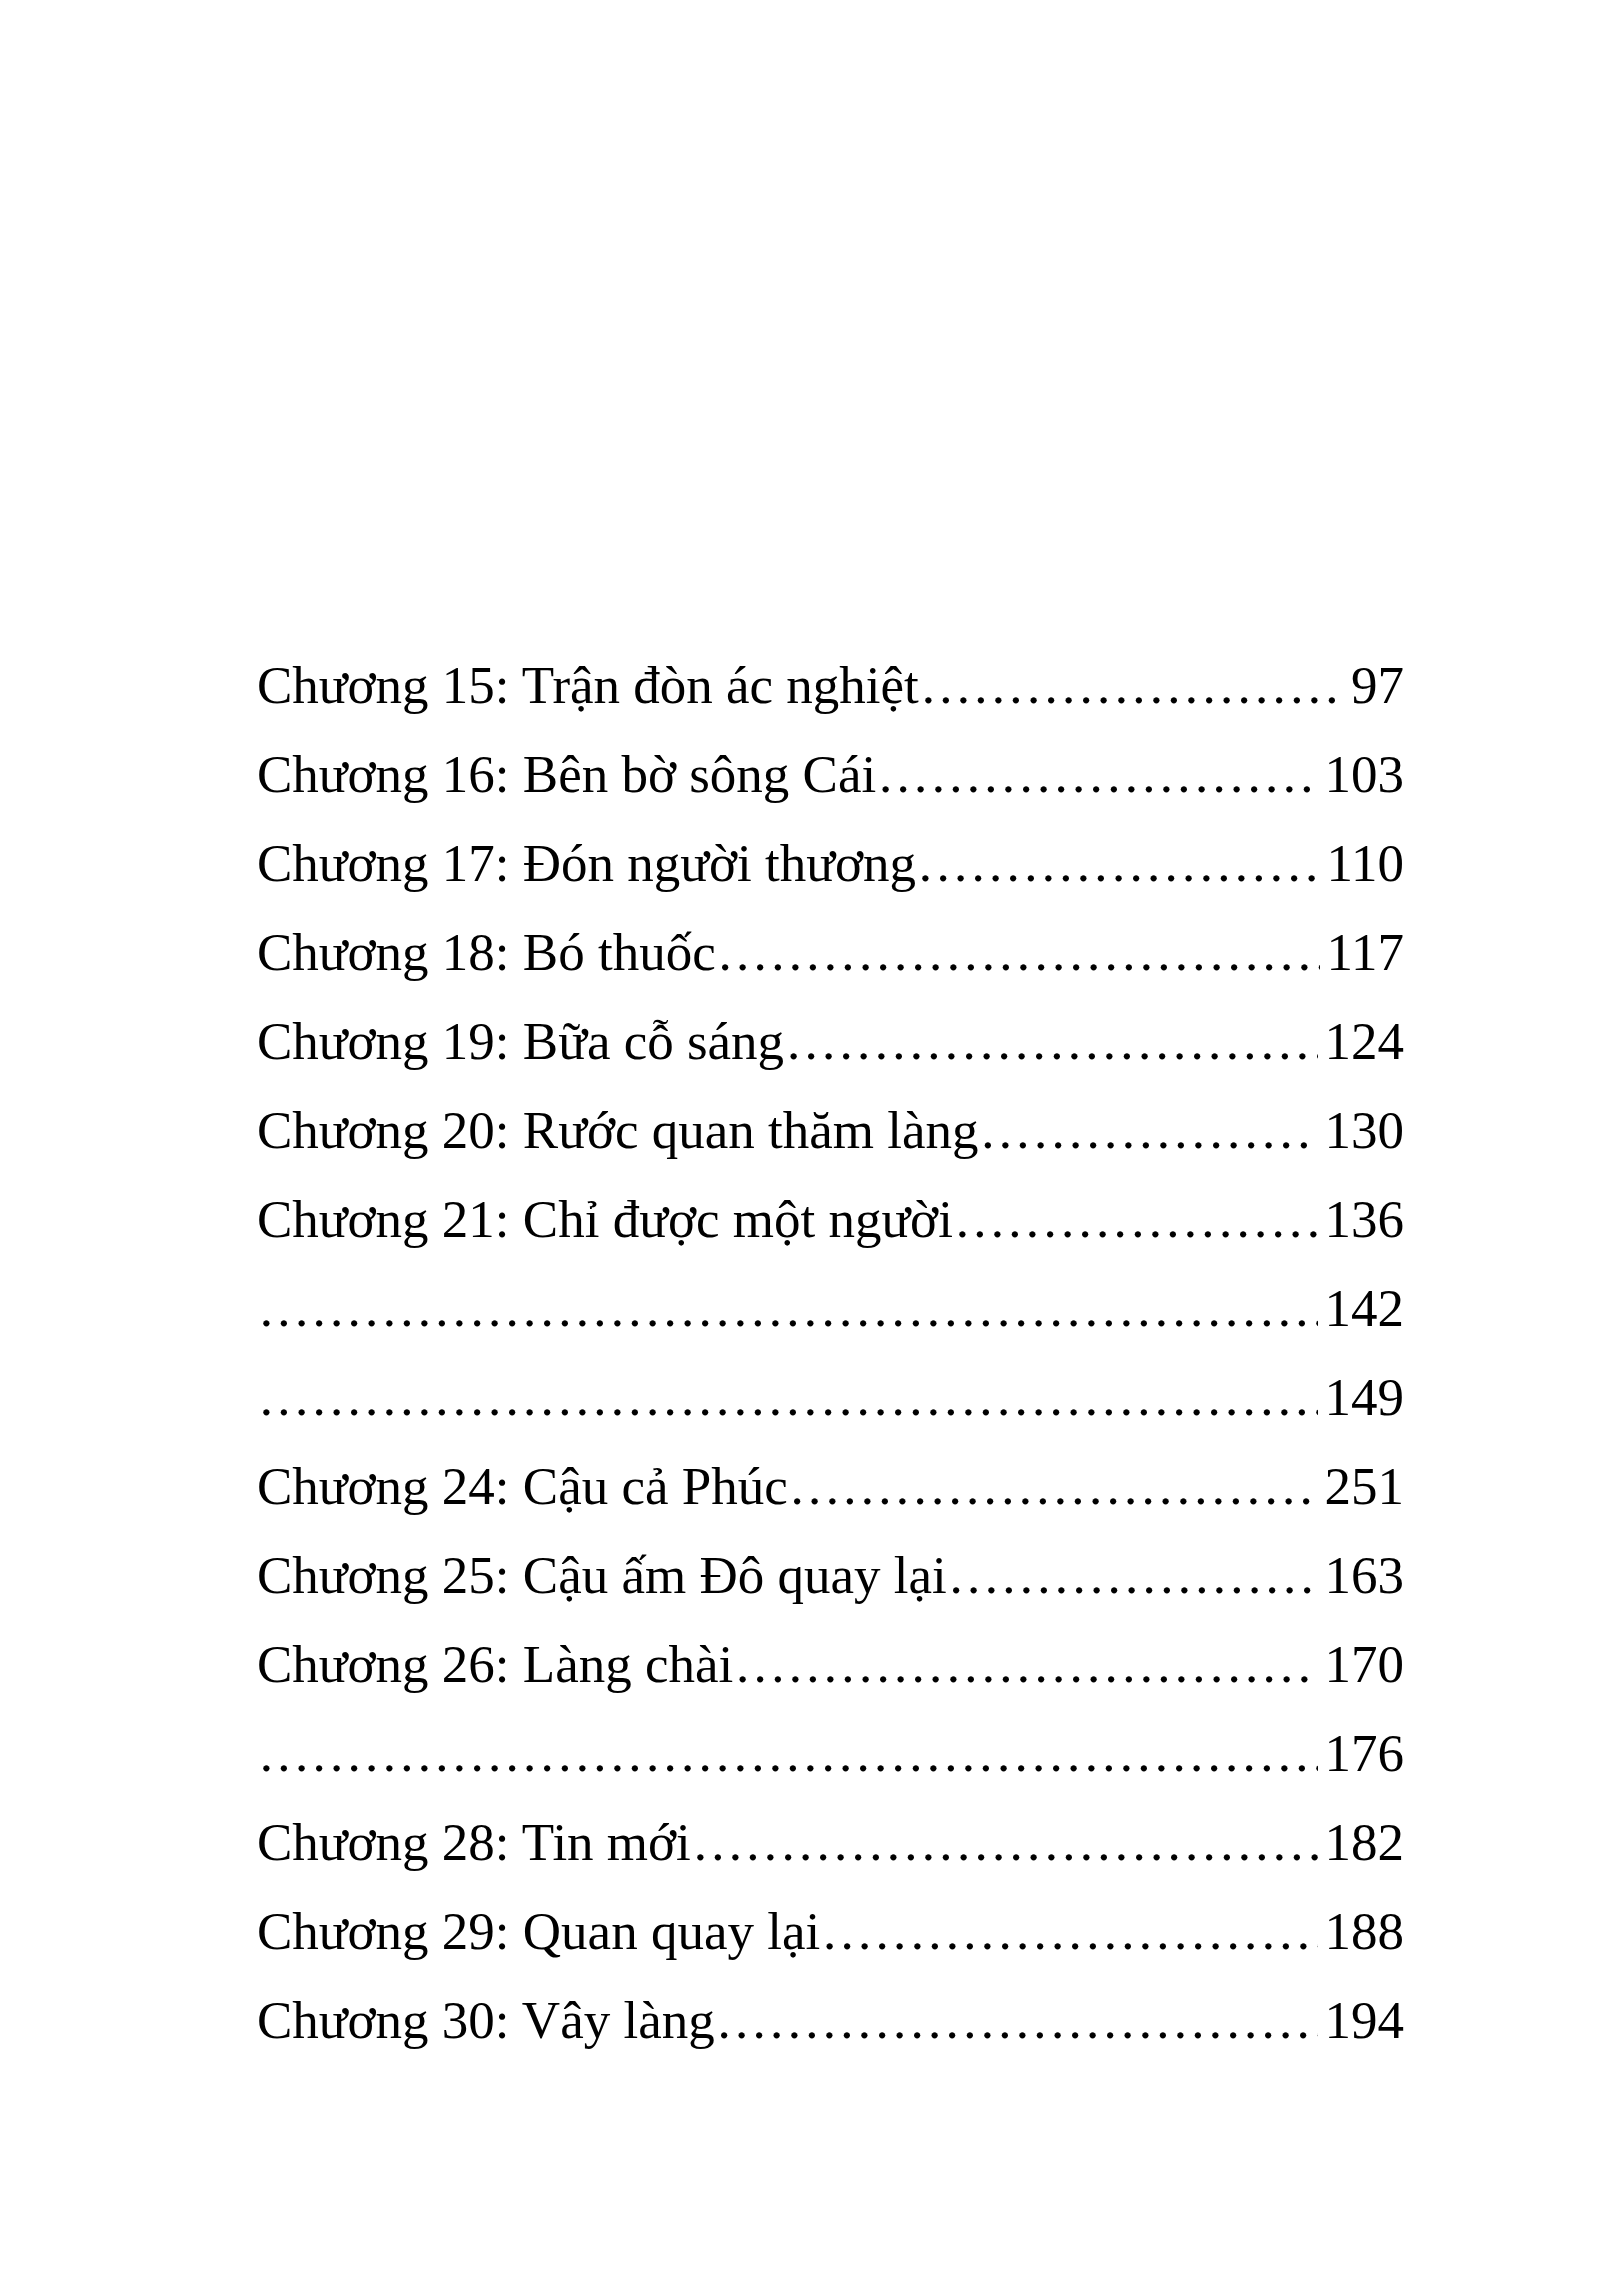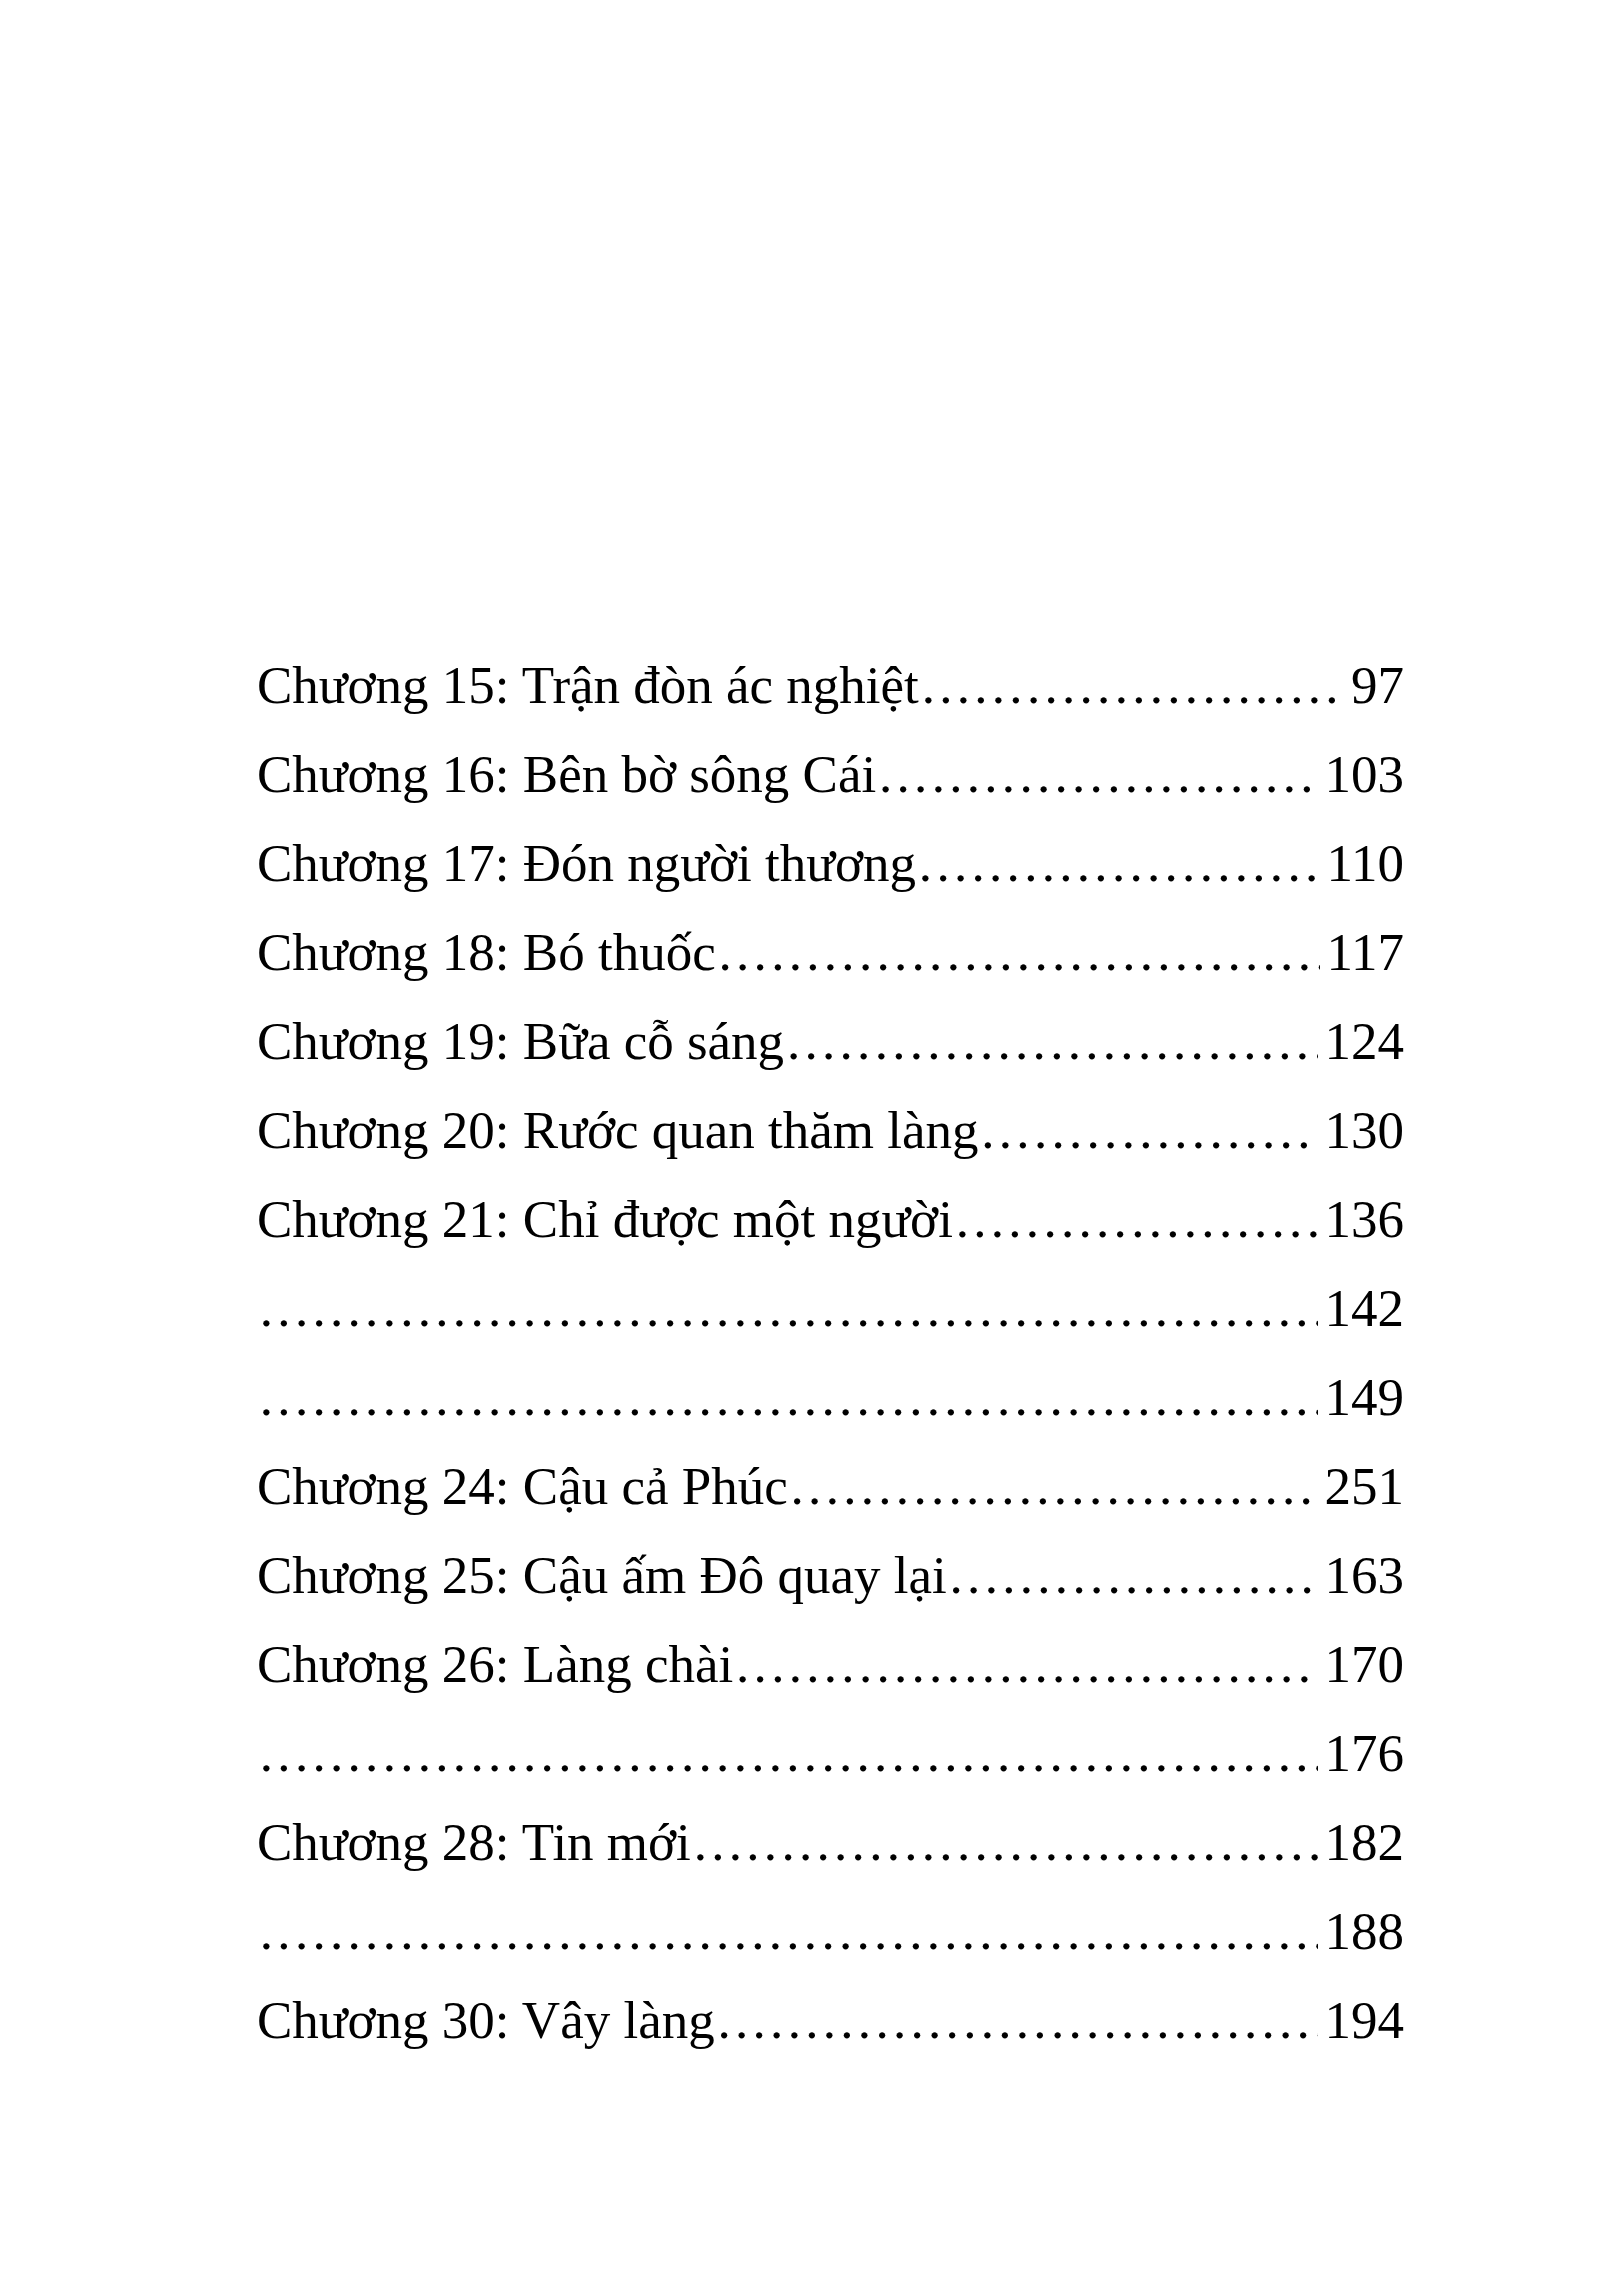--- a/index.html
+++ b/index.html
@@ -125,20 +125,21 @@
     <span class="pagenum">176</span>
   </div>
 
   <div class="toc-row">
     <span class="title">Chương 28: Tin mới</span>
     <span class="leader">................................................................................................................................................................</span>
     <span class="pagenum">182</span>
   </div>
 
   <div class="toc-row">
+    <span class="title">Chương 29: Quan quay lại</span>
     <span class="leader">................................................................................................................................................................</span>
     <span class="pagenum">188</span>
   </div>
 
   <div class="toc-row">
     <span class="title">Chương 30: Vây làng</span>
     <span class="leader">................................................................................................................................................................</span>
     <span class="pagenum">194</span>
   </div>
 

